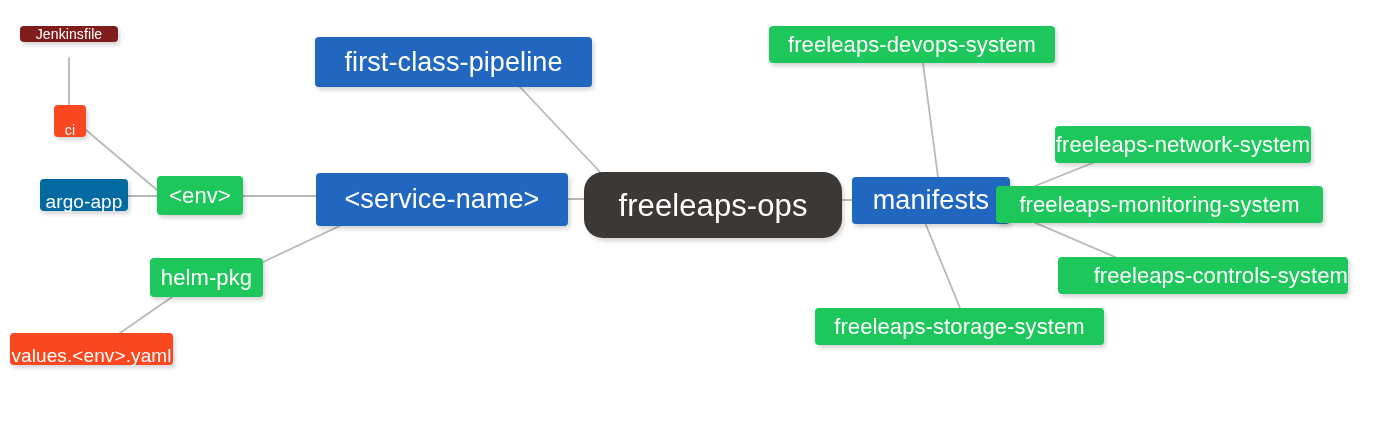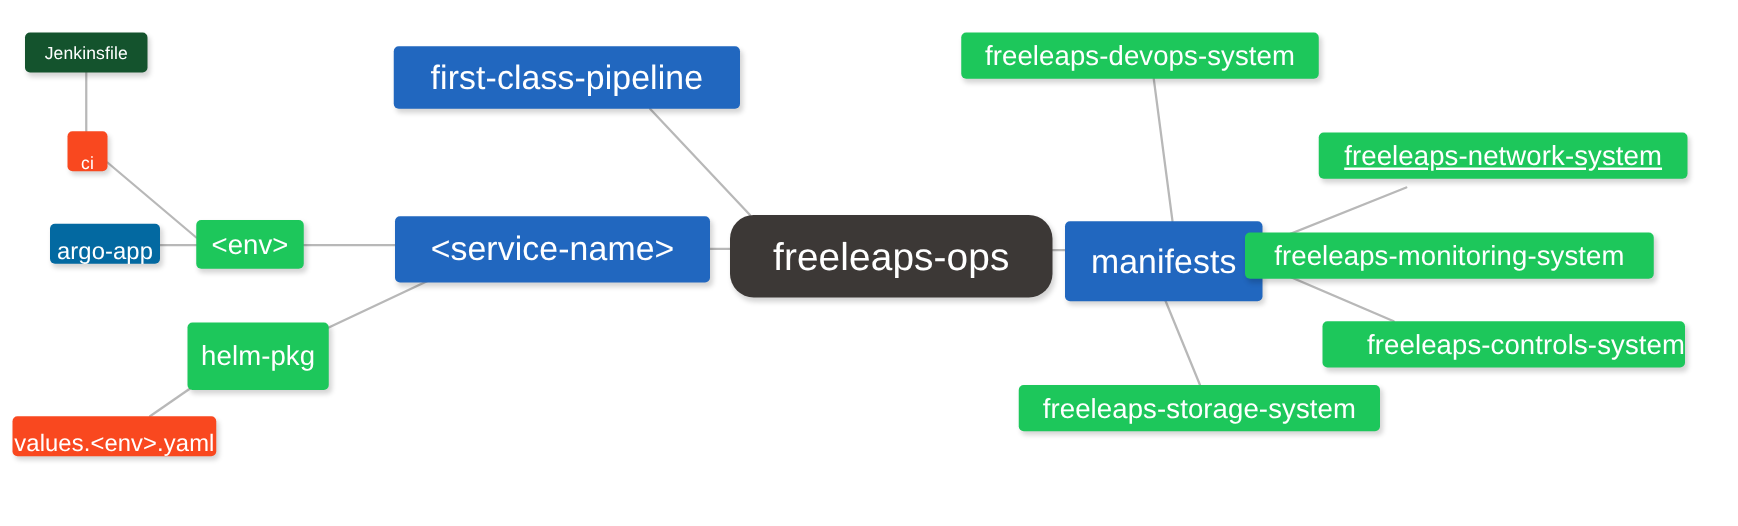--- a/index.html
+++ b/index.html
@@ -64,54 +64,54 @@
       <line x1="157" y1="196" x2="123" y2="196" stroke="#b8b8b8" stroke-width="1.8" stroke-linecap="round"></line>
       <line x1="69" y1="105" x2="69" y2="58" stroke="#b8b8b8" stroke-width="1.8" stroke-linecap="round"></line>
       <line x1="172" y1="297" x2="120" y2="333" stroke="#b8b8b8" stroke-width="1.8" stroke-linecap="round"></line>
       <line x1="938" y1="177" x2="923" y2="63" stroke="#b8b8b8" stroke-width="1.8" stroke-linecap="round"></line>
       <line x1="1010" y1="196" x2="1125" y2="150" stroke="#b8b8b8" stroke-width="1.8" stroke-linecap="round"></line>
       <line x1="1010" y1="203" x2="1051" y2="203" stroke="#b8b8b8" stroke-width="1.8" stroke-linecap="round"></line>
       <line x1="1010" y1="212" x2="1115" y2="257" stroke="#b8b8b8" stroke-width="1.8" stroke-linecap="round"></line>
       <line x1="926" y1="225" x2="960" y2="308" stroke="#b8b8b8" stroke-width="1.8" stroke-linecap="round"></line>
     </svg>
   <div id="node-layer">
-      <div class="node n-orange sz-xs" style="left: 20px; top: 26px; width: 98px; height: 32px; background: #14532d; color: rgb(255, 255, 255); align-items: center;">
+      <div class="node n-orange sz-xs" style="left: 20px; top: 26px; width: 98px; height: 16px; background: #7f1d1d; color: rgb(255, 255, 255); align-items: center;">
         <span>Jenkinsfile</span>
       </div>
       <div class="node n-red sz-xs" style="left: 54px; top: 105px; width: 32px; height: 32px; background: rgb(249, 72, 31); color: rgb(255, 255, 255);">
         <span>ci</span>
       </div>
       <div class="node n-red sz-sm" style="left: 40px; top: 179px; width: 88px; height: 32px; background: #0369a1; color: rgb(255, 255, 255);">
         <span>argo-app</span>
       </div>
       <div class="node n-red sz-sm" style="left: 10px; top: 333px; width: 163px; height: 32px; background: rgb(249, 72, 31); color: rgb(255, 255, 255);">
         <span>values.&lt;env&gt;.yaml</span>
       </div>
       <div class="node n-green sz-md" style="left: 157px; top: 176px; width: 86px; height: 39px; background: rgb(29, 199, 91); color: rgb(255, 255, 255);">
         <span>&lt;env&gt;</span>
       </div>
-      <div class="node n-green sz-md" style="left: 150px; top: 258px; width: 113px; height: 54px; background: rgb(29, 199, 91); color: rgb(255, 255, 255);">
+      <div class="node n-green sz-md" style="left: 150px; top: 258px; width: 113px; height: 39px; background: rgb(29, 199, 91); color: rgb(255, 255, 255);">
         <span>helm-pkg</span>
       </div>
       <div class="node n-blue sz-lg" style="left: 315px; top: 37px; width: 277px; height: 50px; background: rgb(33, 103, 191); color: rgb(255, 255, 255);">
         <span>first-class-pipeline</span>
       </div>
       <div class="node n-blue sz-lg" style="left: 316px; top: 173px; width: 252px; height: 53px; background: rgb(33, 103, 191); color: rgb(255, 255, 255);">
         <span>&lt;service-name&gt;</span>
       </div>
       <div class="node n-root sz-xl" style="left: 584px; top: 172px; width: 258px; height: 66px; background: rgb(60, 56, 54); color: rgb(255, 255, 255);">
         <span>freeleaps-ops</span>
       </div>
-      <div class="node n-blue sz-lg" style="left: 852px; top: 177px; width: 158px; height: 64px; background: rgb(33, 103, 191); color: rgb(255, 255, 255);">
+      <div class="node n-blue sz-lg" style="left: 852px; top: 177px; width: 158px; height: 47px; background: rgb(33, 103, 191); color: rgb(255, 255, 255);">
         <span>manifests</span>
       </div>
       <div class="node n-green sz-md" style="left: 769px; top: 26px; width: 286px; height: 37px; background: rgb(29, 199, 91); color: rgb(255, 255, 255);">
         <span>freeleaps-devops-system</span>
       </div>
-      <div class="node n-green sz-md" style="left: 1055px; top: 106px; width: 295px; height: 37px; background: rgb(29, 199, 91); color: rgb(255, 255, 255); text-decoration: underline;">
+      <div class="node n-green sz-md" style="left: 1055px; top: 126px; width: 256px; height: 37px; background: rgb(29, 199, 91); color: rgb(255, 255, 255);">
         <span>freeleaps-network-system</span>
       </div>
       <div class="node n-green sz-md" style="left: 996px; top: 186px; width: 327px; height: 37px; background: rgb(29, 199, 91); color: rgb(255, 255, 255);">
         <span>freeleaps-monitoring-system</span>
       </div>
       <div class="node n-green sz-md" style="left: 1058px; top: 257px; width: 290px; height: 37px; background: rgb(29, 199, 91); color: rgb(255, 255, 255); justify-content: flex-end;">
         <span>freeleaps-controls-system</span>
       </div>
       <div class="node n-green sz-md" style="left: 815px; top: 308px; width: 289px; height: 37px; background: rgb(29, 199, 91); color: rgb(255, 255, 255);">
         <span>freeleaps-storage-system</span>

